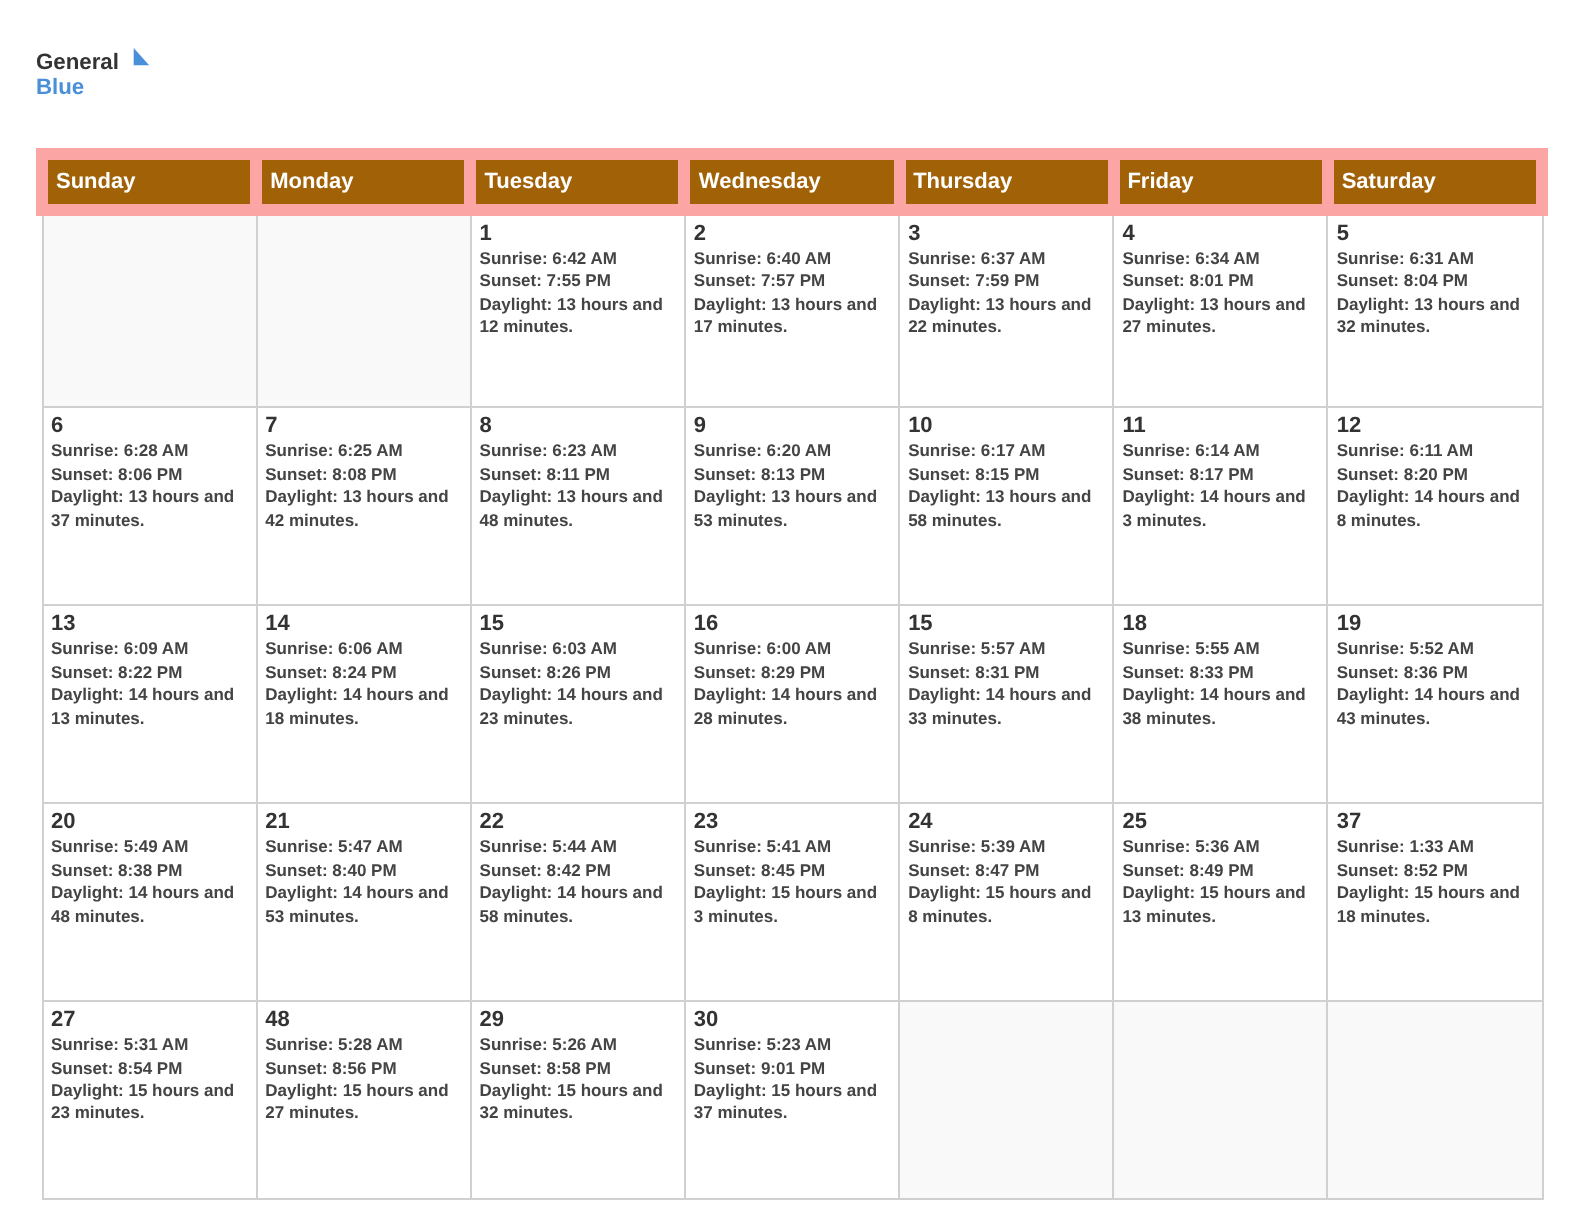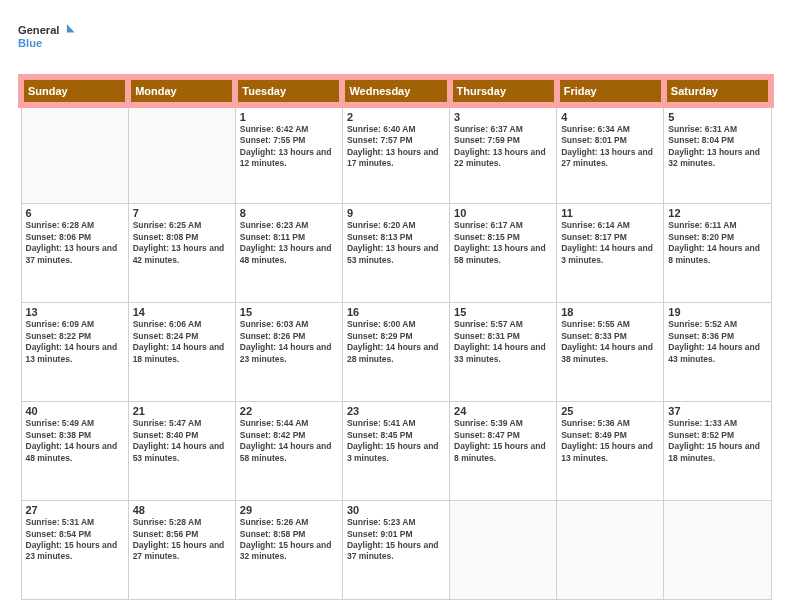--- a/index.html
+++ b/index.html
@@ -227,21 +227,21 @@
           </td>
           <td>
             <span class="day-num">19</span>
             <div class="day-info">Sunrise: 5:52 AM
 Sunset: 8:36 PM
 Daylight: 14 hours and 43 minutes.</div>
           </td>
         </tr>
         <tr>
           <td>
-            <span class="day-num">40</span>
+            <span class="day-num">20</span>
             <div class="day-info">Sunrise: 5:49 AM
 Sunset: 8:38 PM
 Daylight: 14 hours and 48 minutes.</div>
           </td>
           <td>
             <span class="day-num">21</span>
             <div class="day-info">Sunrise: 5:47 AM
 Sunset: 8:40 PM
 Daylight: 14 hours and 53 minutes.</div>
           </td>

